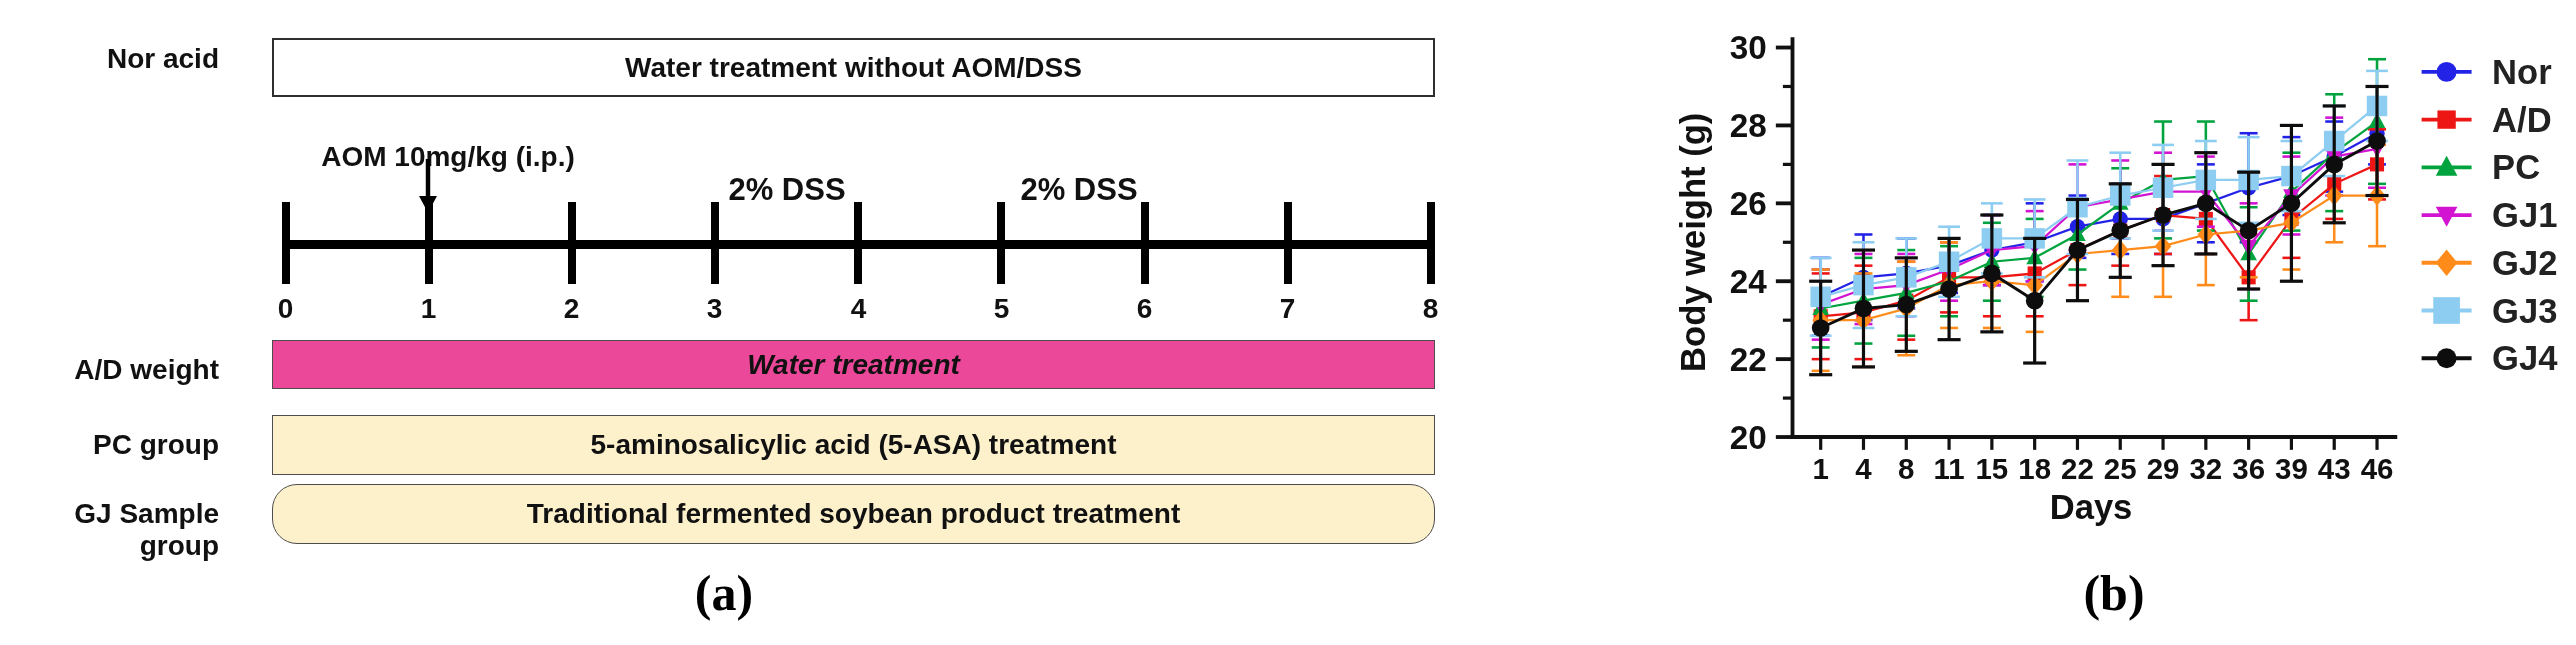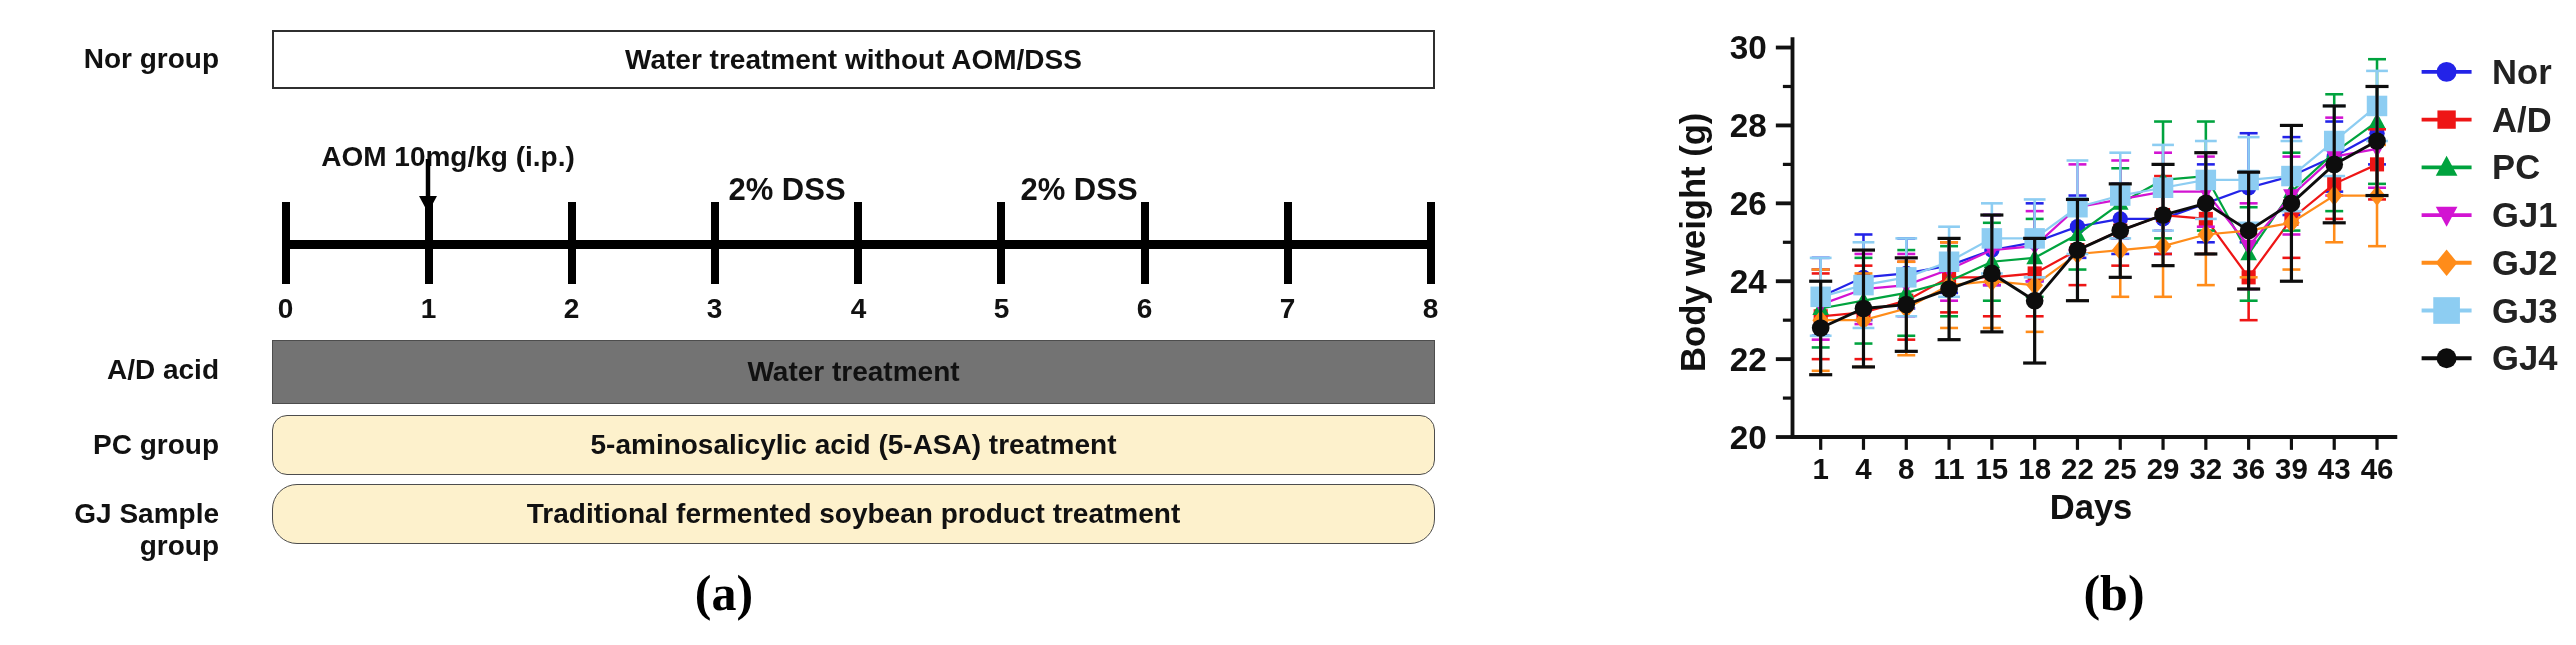--- a/index.html
+++ b/index.html
@@ -9,41 +9,41 @@
   }
   .abs{position:absolute;}
   .grp-label{
     width:219px;text-align:right;font-weight:bold;font-size:28px;line-height:32px;color:#111;
   }
   .tl-box{
     left:272px;width:1163px;box-sizing:border-box;
     display:flex;align-items:center;justify-content:center;
     font-weight:bold;font-size:28px;color:#111;
   }
-  .box-white{border:2.6px solid #2f2f2f;background:#fff;}
+  .box-white{border:2.6px solid #2f2f2f;background:#fff;margin-top:8px;}
   .box-cream{border:1.9px solid #4d4d4d;background:#fdf1cc;}
   .tl-line{background:#000;}
   .tl-tick{position:absolute;width:7.7px;height:82px;top:202px;background:#000;}
   .tl-num{position:absolute;width:51px;top:293px;text-align:center;font-weight:bold;font-size:28px;color:#111;}
   .dss{font-weight:bold;font-size:31px;color:#111;transform:translateX(-50%);white-space:nowrap;}
   .aom{font-weight:bold;font-size:28px;color:#111;transform:translateX(-50%);white-space:nowrap;}
   .caption{
     font-family:"Liberation Serif",serif;font-weight:bold;font-size:50px;color:#000;
     transform:translateX(-50%);white-space:nowrap;
   }
   #chart-svg text{font-family:"Liberation Sans",sans-serif;}
 </style>
 </head>
 <body>
 
 <div id="page">
 
   <div>
 
-    <div class="abs grp-label" style="left:0;top:43px;">Nor group</div>
+    <div class="abs grp-label" style="left:0;top:43px;">Nor acid</div>
     <div class="abs tl-box box-white" style="top: 30px; height: 59px; background: rgb(255, 255, 255);">Water treatment without AOM/DSS</div>
 
     <div class="abs aom" style="left:448px;top:123px;margin-top:18px;">AOM 10mg/kg (i.p.)</div>
     <svg class="abs" style="left:410px;top:159px;" width="36" height="55" viewBox="0 0 56 86">
       <line x1="28" y1="0" x2="28" y2="62" stroke="#000" stroke-width="7"></line>
       <polygon points="28,84 14,58 42,58" fill="#000"></polygon>
     </svg>
 
     <div class="abs dss" style="left:787px;top:172px;">2% DSS</div>
     <div class="abs dss" style="left:1079px;top:172px;">2% DSS</div>
@@ -65,25 +65,25 @@
           <div class="tl-num" style="left: 976px;">5</div>
           <div class="tl-tick" style="left: 1141px;"></div>
           <div class="tl-num" style="left: 1119px;">6</div>
           <div class="tl-tick" style="left: 1284px;"></div>
           <div class="tl-num" style="left: 1262px;">7</div>
           <div class="tl-tick" style="left: 1427px;"></div>
           <div class="tl-num" style="left: 1405px;">8</div>
         </div>
     </div>
 
-    <div class="abs grp-label" style="left:0;top:354px;">A/D acid</div>
-    <div class="abs tl-box box-cream" style="top: 340px; height: 64px; background: #737373;">Water treatment</div>
+    <div class="abs grp-label" style="left:0;top:354px;">A/D weight</div>
+    <div class="abs tl-box box-cream" style="top: 340px; height: 49px; background: #ec4899; font-style: italic;">Water treatment</div>
 
     <div class="abs grp-label" style="left:0;top:429px;">PC group</div>
-    <div class="abs tl-box box-cream" style="top: 415px; height: 60px; background: rgb(253, 241, 204); border-radius: 15px;">5-aminosalicylic acid (5-ASA) treatment</div>
+    <div class="abs tl-box box-cream" style="top: 415px; height: 60px; background: rgb(253, 241, 204);">5-aminosalicylic acid (5-ASA) treatment</div>
 
     <div class="abs grp-label" style="left:0;top:498px;">GJ Sample group</div>
     <div class="abs tl-box box-cream" style="top: 484px; height: 60px; background: rgb(253, 241, 204); border-radius: 25px;">Traditional fermented soybean product treatment</div>
 
     <div class="abs caption" style="left:724px;top:564px;">(a)</div>
   </div>
 
   <svg id="chart-svg" class="abs" style="left:0;top:0;" width="2576" height="646" viewBox="0 0 4021 1008">
       <line x1="2798" y1="58" x2="2798" y2="685" stroke="#111" stroke-width="6"></line>
       <line x1="2795" y1="682" x2="3742" y2="682" stroke="#111" stroke-width="6"></line>

